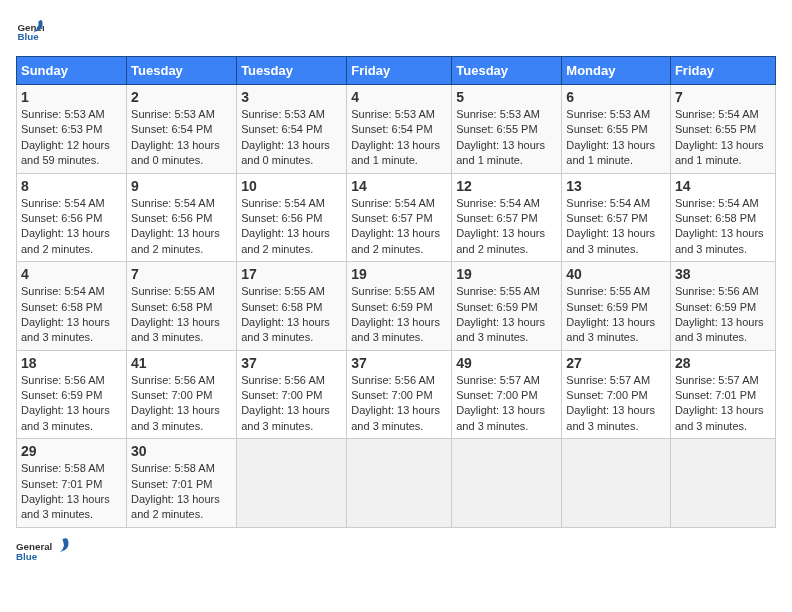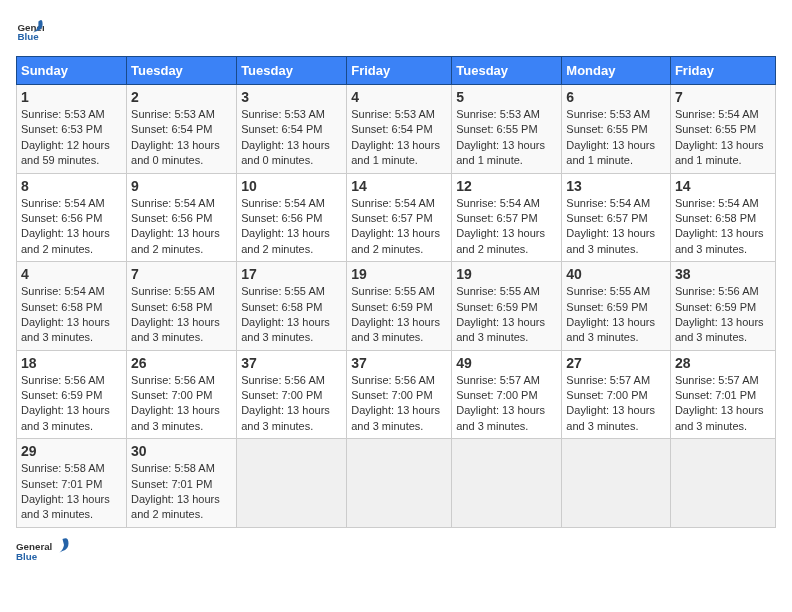--- a/index.html
+++ b/index.html
@@ -200,21 +200,21 @@
           <span class="day-number">38</span>
           <div class="day-info">Sunrise: 5:56 AM<br>Sunset: 6:59 PM<br>Daylight: 13 hours and 3 minutes.</div>
         </td>
       </tr>
       <tr>
         <td>
           <span class="day-number">18</span>
           <div class="day-info">Sunrise: 5:56 AM<br>Sunset: 6:59 PM<br>Daylight: 13 hours and 3 minutes.</div>
         </td>
         <td>
-          <span class="day-number">26</span>
+          <span class="day-number">41</span>
           <div class="day-info">Sunrise: 5:56 AM<br>Sunset: 7:00 PM<br>Daylight: 13 hours and 3 minutes.</div>
         </td>
         <td>
           <span class="day-number">37</span>
           <div class="day-info">Sunrise: 5:56 AM<br>Sunset: 7:00 PM<br>Daylight: 13 hours and 3 minutes.</div>
         </td>
         <td>
           <span class="day-number">37</span>
           <div class="day-info">Sunrise: 5:56 AM<br>Sunset: 7:00 PM<br>Daylight: 13 hours and 3 minutes.</div>
         </td>

